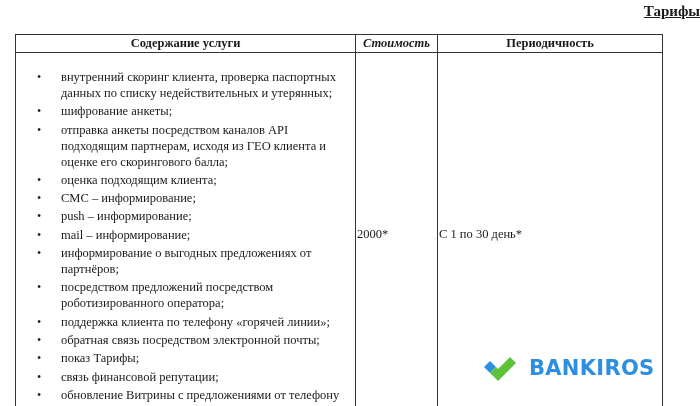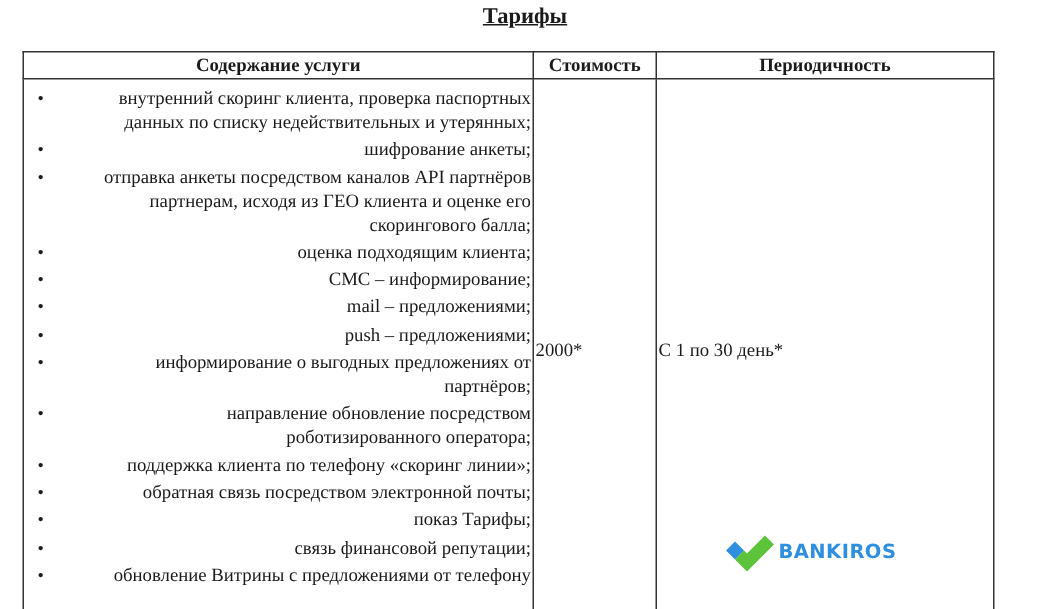--- a/index.html
+++ b/index.html
@@ -1,61 +1,61 @@
 <!DOCTYPE html>
 <html><head>
 <meta charset="utf-8">
 <style>
   html, body { margin:0; padding:0; background:#ffffff; }
   body { width:700px; height:406px; position:relative; overflow:hidden;
          font-family:"Liberation Serif", "DejaVu Serif", serif; color:#1a1a1a; }
-  .title { position:absolute; left:0; top:3px; width:700px; text-align:center;
+  .title { position:absolute; left:0; top:3px; width:700px; text-align:right;
            font-weight:bold; font-size:15px; text-decoration:underline; }
   table { position:absolute; left:15px; top:34px; width:648px; height:380px;
           border-collapse:collapse; border:1.5px solid #222; }
   th, td { border:1px solid #333; }
   th { height:17px; font-size:12.5px; font-weight:bold; padding:0; text-align:center; }
   td { vertical-align:top; font-size:12.5px; }
   .col1 { width:339px; }
-  .col2 { width:81px; }
-  ul { margin:0; padding:3px 0 0 32px; list-style:none;text-align:right; }
+  .col2 { width:81px;font-style:italic; }
+  ul { margin:12px; padding:3px 0 0 32px; list-style:none; }
   li { position:relative; line-height:16px; margin-bottom:2.3px; }
   li::before { content:"•"; position:absolute; left:-24px; top:0; font-size:12px; }
   td.center { vertical-align:middle; text-align:left; }
   .logo { position:absolute; left:483px; top:355px; display:flex; align-items:center; }
   .logo-text { font-family:"DejaVu Sans", "Liberation Sans", sans-serif; font-weight:bold;
-               font-size:13px; color:#2e8fe0; letter-spacing:0.3px; margin-left:2px; }
+               font-size:21px; color:#2e8fe0; letter-spacing:0.3px; margin-left:12px; }
 </style>
 </head>
 <body>
 
 <div class="title">Тарифы</div>
 
 <table>
   <thead>
     <tr>
       <th class="col1">Содержание услуги</th>
       <th class="col2">Стоимость</th>
       <th>Периодичность</th>
     </tr>
   </thead>
   <tbody>
     <tr>
       <td>
         <ul>
           <li>внутренний скоринг клиента, проверка паспортных данных по списку недействительных и утерянных;</li>
           <li>шифрование анкеты;</li>
-          <li>отправка анкеты посредством каналов API партнёров партнерам, исходя из ГЕО клиента и оценке его скорингового балла;</li>
+          <li>отправка анкеты посредством каналов API подходящим партнерам, исходя из ГЕО клиента и оценке его скорингового балла;</li>
           <li>оценка подходящим клиента;</li>
           <li>СМС – информирование;</li>
-          <li>mail – предложениями;</li>
-          <li>push – предложениями;</li>
+          <li>push – информирование;</li>
+          <li>mail – информирование;</li>
           <li>информирование о выгодных предложениях от партнёров;</li>
-          <li>направление обновление посредством роботизированного оператора;</li>
-          <li>поддержка клиента по телефону «скоринг линии»;</li>
+          <li>посредством предложений посредством роботизированного оператора;</li>
+          <li>поддержка клиента по телефону «горячей линии»;</li>
           <li>обратная связь посредством электронной почты;</li>
           <li>показ Тарифы;</li>
           <li>связь финансовой репутации;</li>
           <li>обновление Витрины с предложениями от телефону</li>
         </ul>
       </td>
       <td class="center">2000*</td>
       <td class="center">С 1 по 30 день*</td>
     </tr>
   </tbody>

